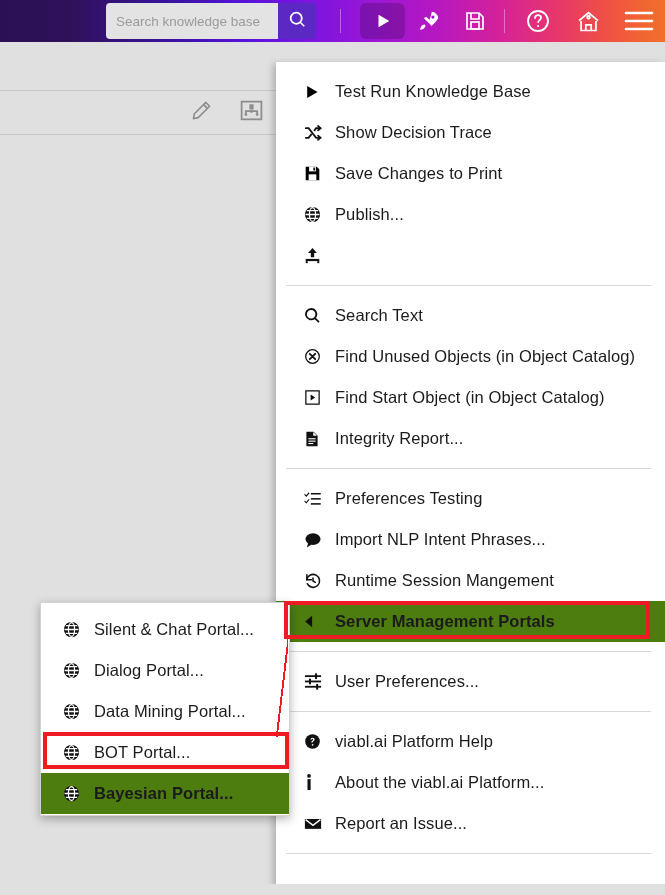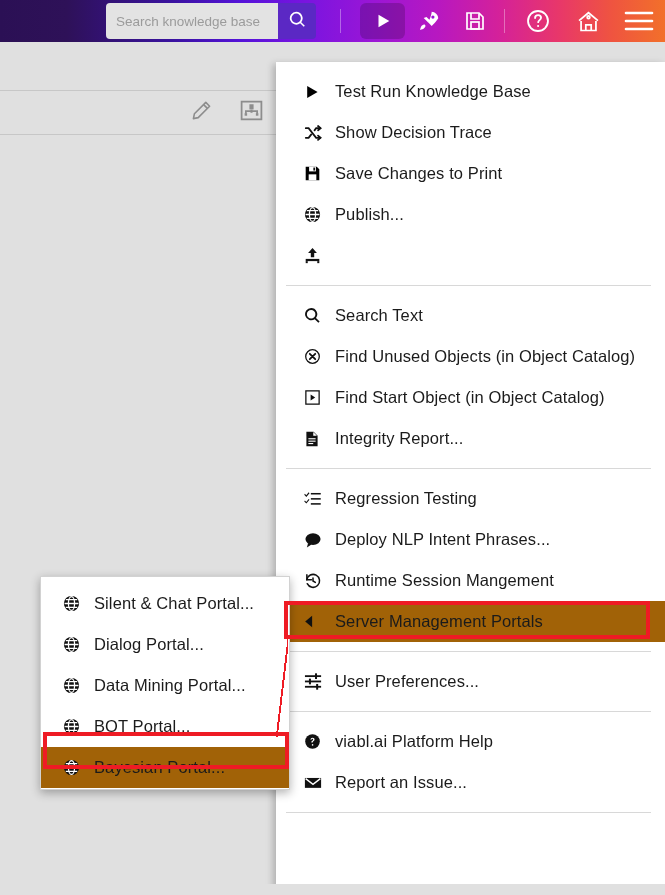--- a/index.html
+++ b/index.html
@@ -93,30 +93,30 @@
     white-space: nowrap;
   }
   .mi .ic {
     width: 22px; min-width: 22px;
     margin-right: 9px;
     display: flex; align-items: center; justify-content: flex-start;
     color: #111;
   }
   .mi .ic svg { display: block; }
   .mi .lbl { letter-spacing: .1px; }
-  .mi.selected { background: #a16207; }
+  .mi.selected { background: #4d7c0f; font-weight: bold; }
 
   .sep { height: 1px; background: #d8d8d8; margin: 9px 14px 9px 10px; }
 
   
   .mi.sub .ic { font-size: 13px; }
 
   
   #submenu {
-    position: absolute; left: 40px; top: 576px;
+    position: absolute; left: 40px; top: 602px;
     width: 250px; height: 214px;
     background: #ffffff;
     box-shadow: 0 3px 9px rgba(0,0,0,.3);
     border: 1px solid #d2d2d2;
     padding-top: 6px;
   }
   #submenu .mi { height: 41px; padding-left: 22px; font-size: 16.5px; }
 
   
   .redbox {
@@ -342,30 +342,30 @@
   <div class="mi">
     <span class="ic">
       <svg width="18" height="18" viewBox="0 0 20 20" fill="#111">
         <path d="M1 4.3l1.5 1.6L5.2 2.6l.9.9-3.5 4.3L.3 5.4z"></path>
         <path d="M1 11.6l1.5 1.6 2.7-3.3.9.9-3.5 4.3-2.3-2.4z"></path>
         <rect x="7.6" y="3.3" width="11" height="1.7"></rect>
           <rect x="7.6" y="9" width="11" height="1.7"></rect>
           <rect x="7.6" y="14.6" width="11" height="1.7"></rect>
       </svg>
     </span>
-    <span class="lbl">Regression Testing</span>
+    <span class="lbl">Preferences Testing</span>
   </div>
   <div class="mi">
     <span class="ic">
       <svg width="18" height="18" viewBox="0 0 20 20" fill="#111">
         <ellipse cx="10" cy="9" rx="8.4" ry="6.6"></ellipse>
           <path d="M4.6 13.4l-1.4 5 5.2-3.4z"></path>
       </svg>
     </span>
-    <span class="lbl">Deploy NLP Intent Phrases...</span>
+    <span class="lbl">Import NLP Intent Phrases...</span>
   </div>
   <div class="mi">
     <span class="ic">
       <svg width="18" height="18" viewBox="0 0 20 20" fill="none" stroke="#111" stroke-width="1.7" stroke-linecap="round">
         <path d="M3 8.6A7.2 7.2 0 1 1 3.6 13"></path>
           <path d="M3.2 3.2v5.4h5.1"></path>
           <path d="M10 6.6V10l2.6 1.6"></path>
       </svg>
     </span>
     <span class="lbl">Runtime Session Mangement</span>
@@ -402,20 +402,29 @@
       <svg width="17" height="17" viewBox="0 0 20 20">
           <circle cx="10" cy="10" r="8.6" fill="#111"></circle>
         <path d="M7.7 7.8c0-1.4 1-2.3 2.4-2.3 1.3 0 2.3.9 2.3 2.1 0 1.8-2.2 1.9-2.2 3.6H8.6c0-2.3 2.2-2.2 2.2-3.5 0-.5-.4-.8-1-.8-.6 0-1 .4-1 .9z" fill="#fff"></path>
         <circle cx="10.1" cy="14" r=".95" fill="#fff"></circle>
       </svg>
     </span>
     <span class="lbl">viabl.ai Platform Help</span>
   </div>
   <div class="mi">
     <span class="ic">
+      <svg width="10" height="17" viewBox="0 0 8 18" fill="#111">
+        <circle cx="4" cy="2.1" r="2"></circle>
+          <rect x="2.4" y="5.4" width="3.3" height="11.6"></rect>
+      </svg>
+    </span>
+    <span class="lbl">About the viabl.ai Platform...</span>
+  </div>
+  <div class="mi">
+    <span class="ic">
       <svg width="18" height="18" viewBox="0 0 20 20" fill="#111">
         <path d="M1 4.4h18v11H1z"></path>
           <path d="M1.8 5.2 10 11.4l8.2-6.2" fill="none" stroke="#fff" stroke-width="1.6"></path>
       </svg>
     </span>
     <span class="lbl">Report an Issue...</span>
   </div>
 
   <div class="sep"></div>
 

